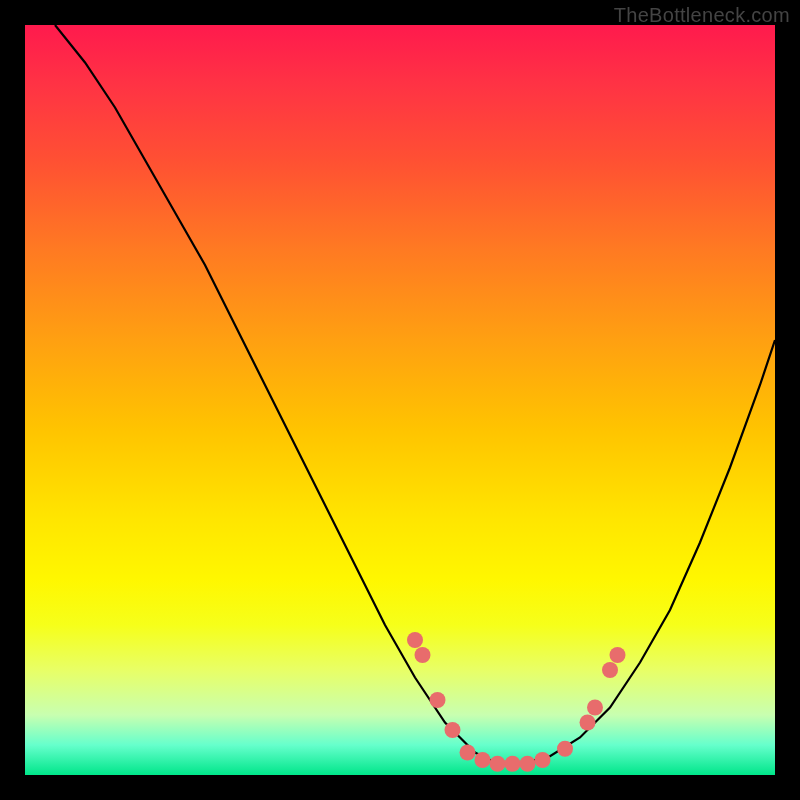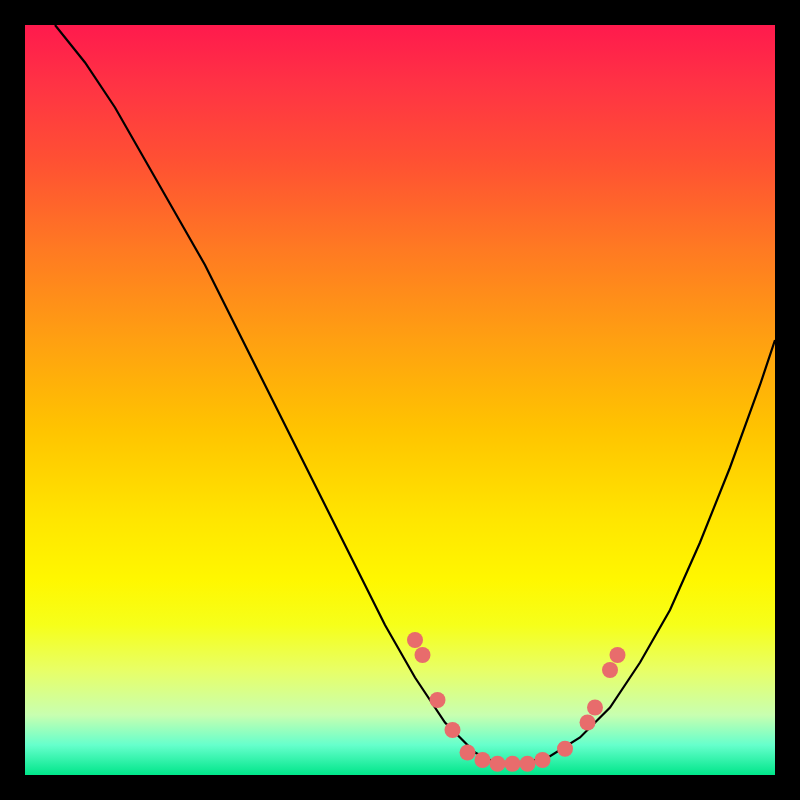--- a/index.html
+++ b/index.html
@@ -61,13 +61,14 @@
           <circle cx="502.50" cy="738.75" r="8" fill="#e86c6c"></circle>
           <circle cx="517.50" cy="735.00" r="8" fill="#e86c6c"></circle>
           <circle cx="540.00" cy="723.75" r="8" fill="#e86c6c"></circle>
           <circle cx="562.50" cy="697.50" r="8" fill="#e86c6c"></circle>
           <circle cx="570.00" cy="682.50" r="8" fill="#e86c6c"></circle>
           <circle cx="585.00" cy="645.00" r="8" fill="#e86c6c"></circle>
           <circle cx="592.50" cy="630.00" r="8" fill="#e86c6c"></circle>
         </g>
     </svg>
   </div>
+  <div class="attribution">TheBottleneck.com</div>
 </div>
 
 </body></html>

